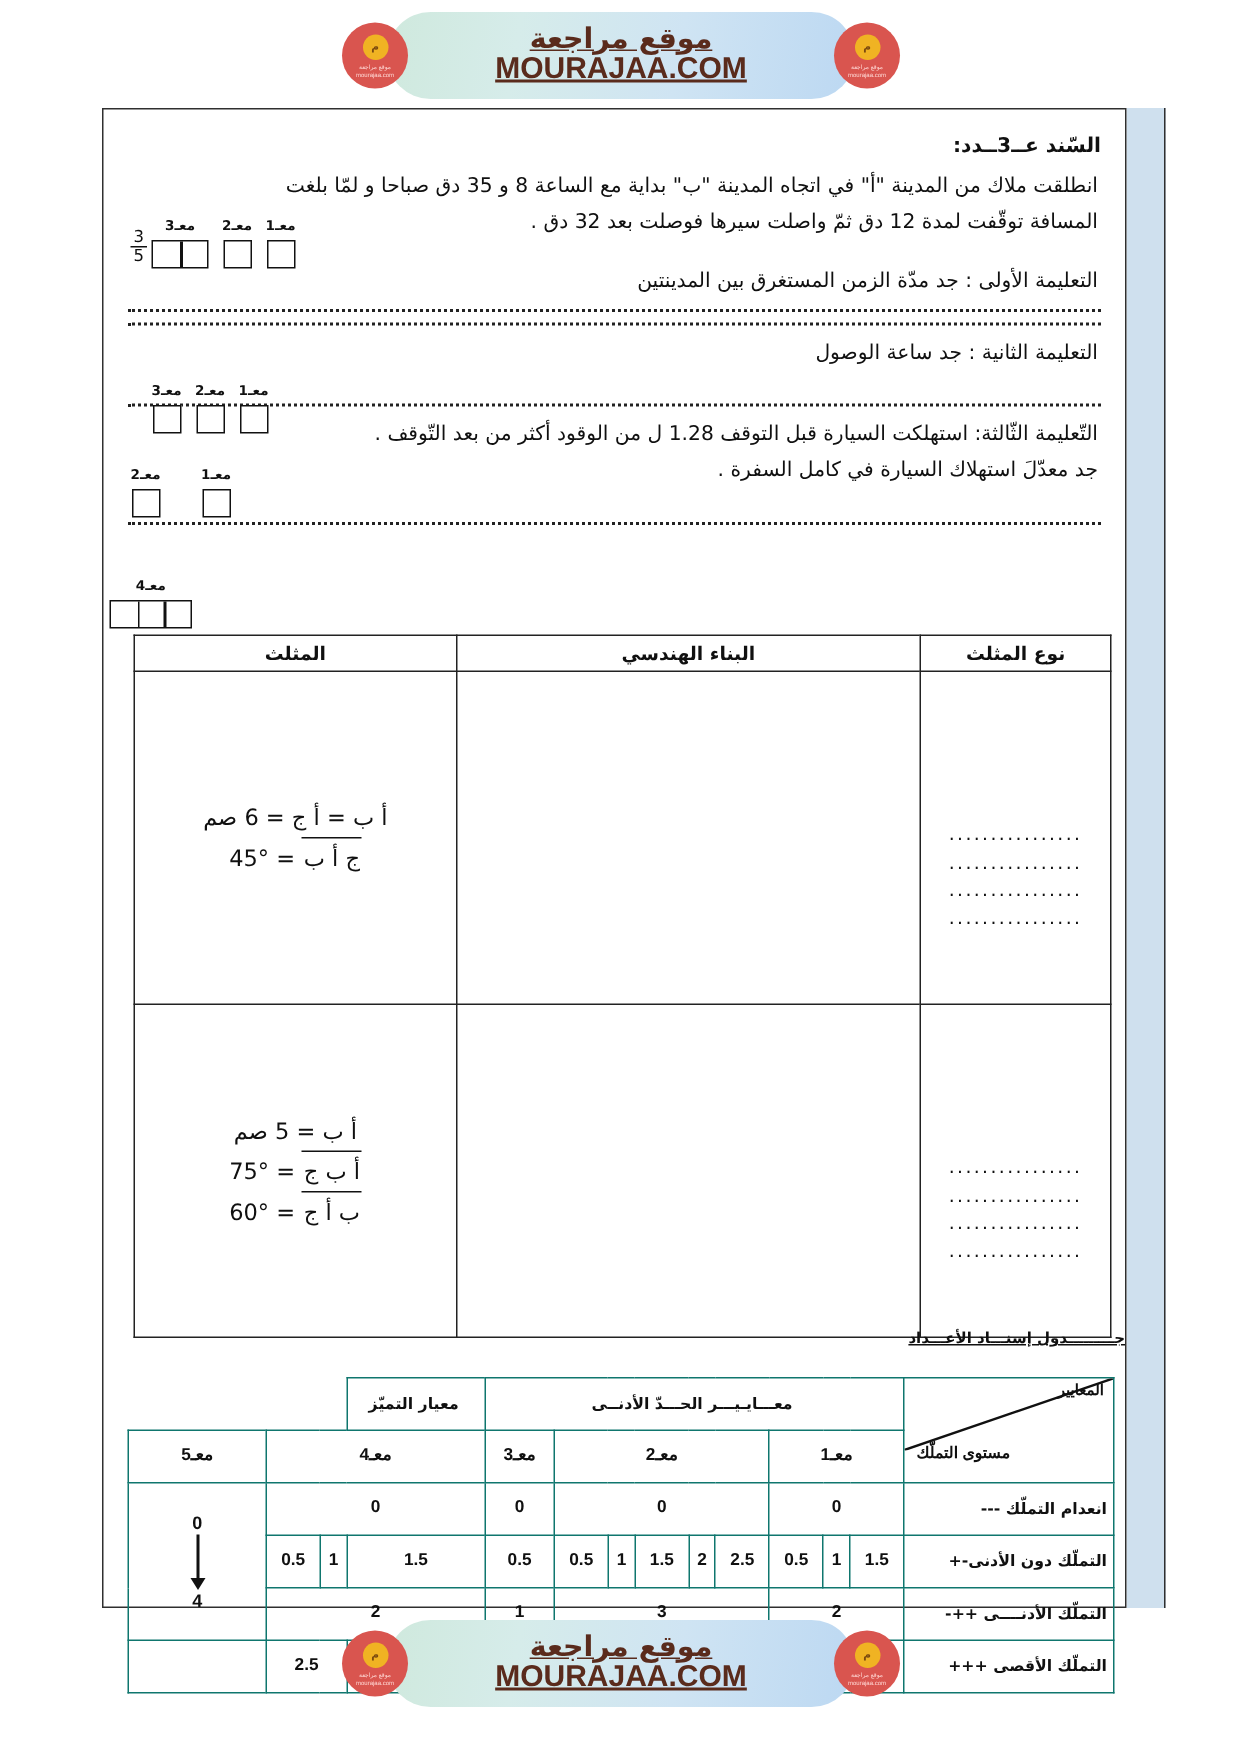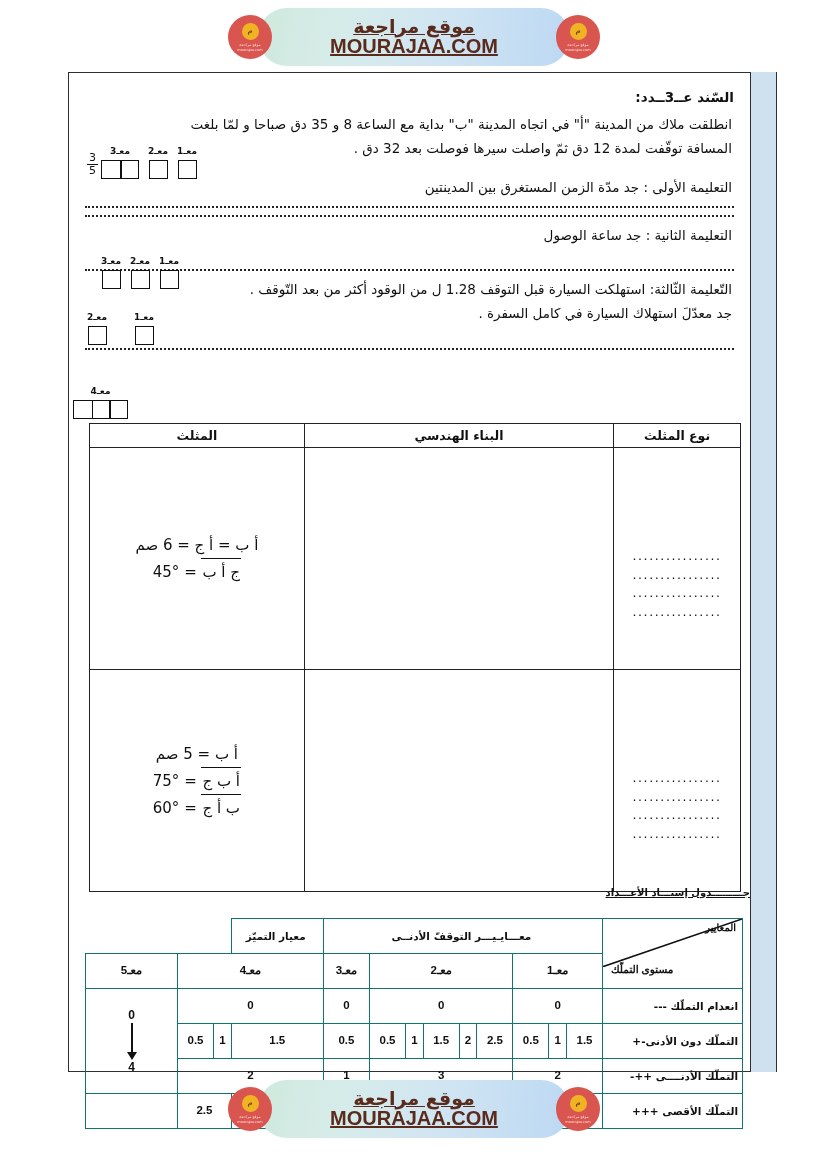--- a/index.html
+++ b/index.html
@@ -464,21 +464,21 @@
         <tbody>
 
           <tr>
             <td class="corner-cell" rowspan="2">
               <svg class="diag" viewBox="0 0 140 48" preserveAspectRatio="none">
                 <line x1="140" y1="0" x2="0" y2="48" stroke="#111" stroke-width="1.6"></line>
               </svg>
               <span class="corner-top">المعايير</span>
               <span class="corner-bot">مستوى التملّك</span>
             </td>
-            <td class="ar-cell" colspan="9" style="text-align:center;">معـــايـيـــر التوقفّ الأدنــى</td>
+            <td class="ar-cell" colspan="9" style="text-align:center;">معـــايـيـــر الحـــدّ الأدنــى</td>
             <td class="ar-cell excel-col" rowspan="1" style="text-align:center;">معيار التميّز</td>
           </tr>
 
           <tr class="hdr-row">
             <td colspan="3">معـ1</td>
             <td colspan="5">معـ2</td>
             <td colspan="1">معـ3</td>
             <td colspan="3">معـ4</td>
             <td class="excel-col">معـ5</td>
           </tr>

